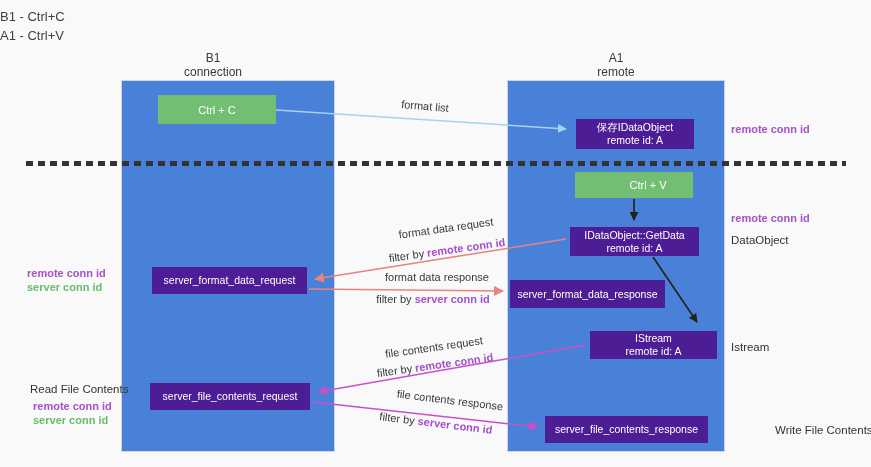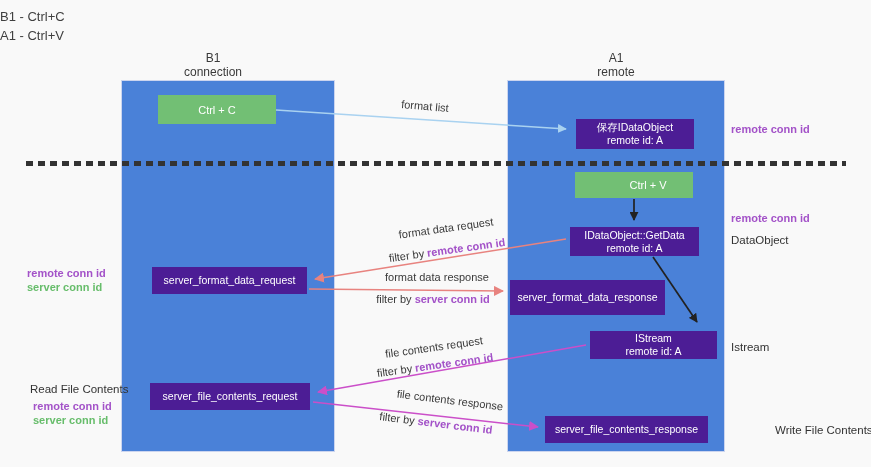--- a/index.html
+++ b/index.html
@@ -114,21 +114,21 @@
 
   <div class="box orange" style="left:570px;top:227px;width:129px;height:29px;">
     <div>IDataObject::GetData</div>
     <div>remote id: A</div>
   </div>
 
   <div class="box orange" style="left:152px;top:267px;width:155px;height:27px;">
     <div>server_format_data_request</div>
   </div>
 
-  <div class="box orange" style="left:510px;top:280px;width:155px;height:35px;align-items:center;">
+  <div class="box orange" style="left:510px;top:280px;width:155px;height:28px;align-items:center;">
     <div>server_format_data_response</div>
   </div>
 
   <div class="box orange" style="left:590px;top:331px;width:127px;height:28px;">
     <div>IStream</div>
     <div>remote id: A</div>
   </div>
 
   <div class="box orange" style="left:150px;top:383px;width:160px;height:27px;">
     <div>server_file_contents_request</div>

